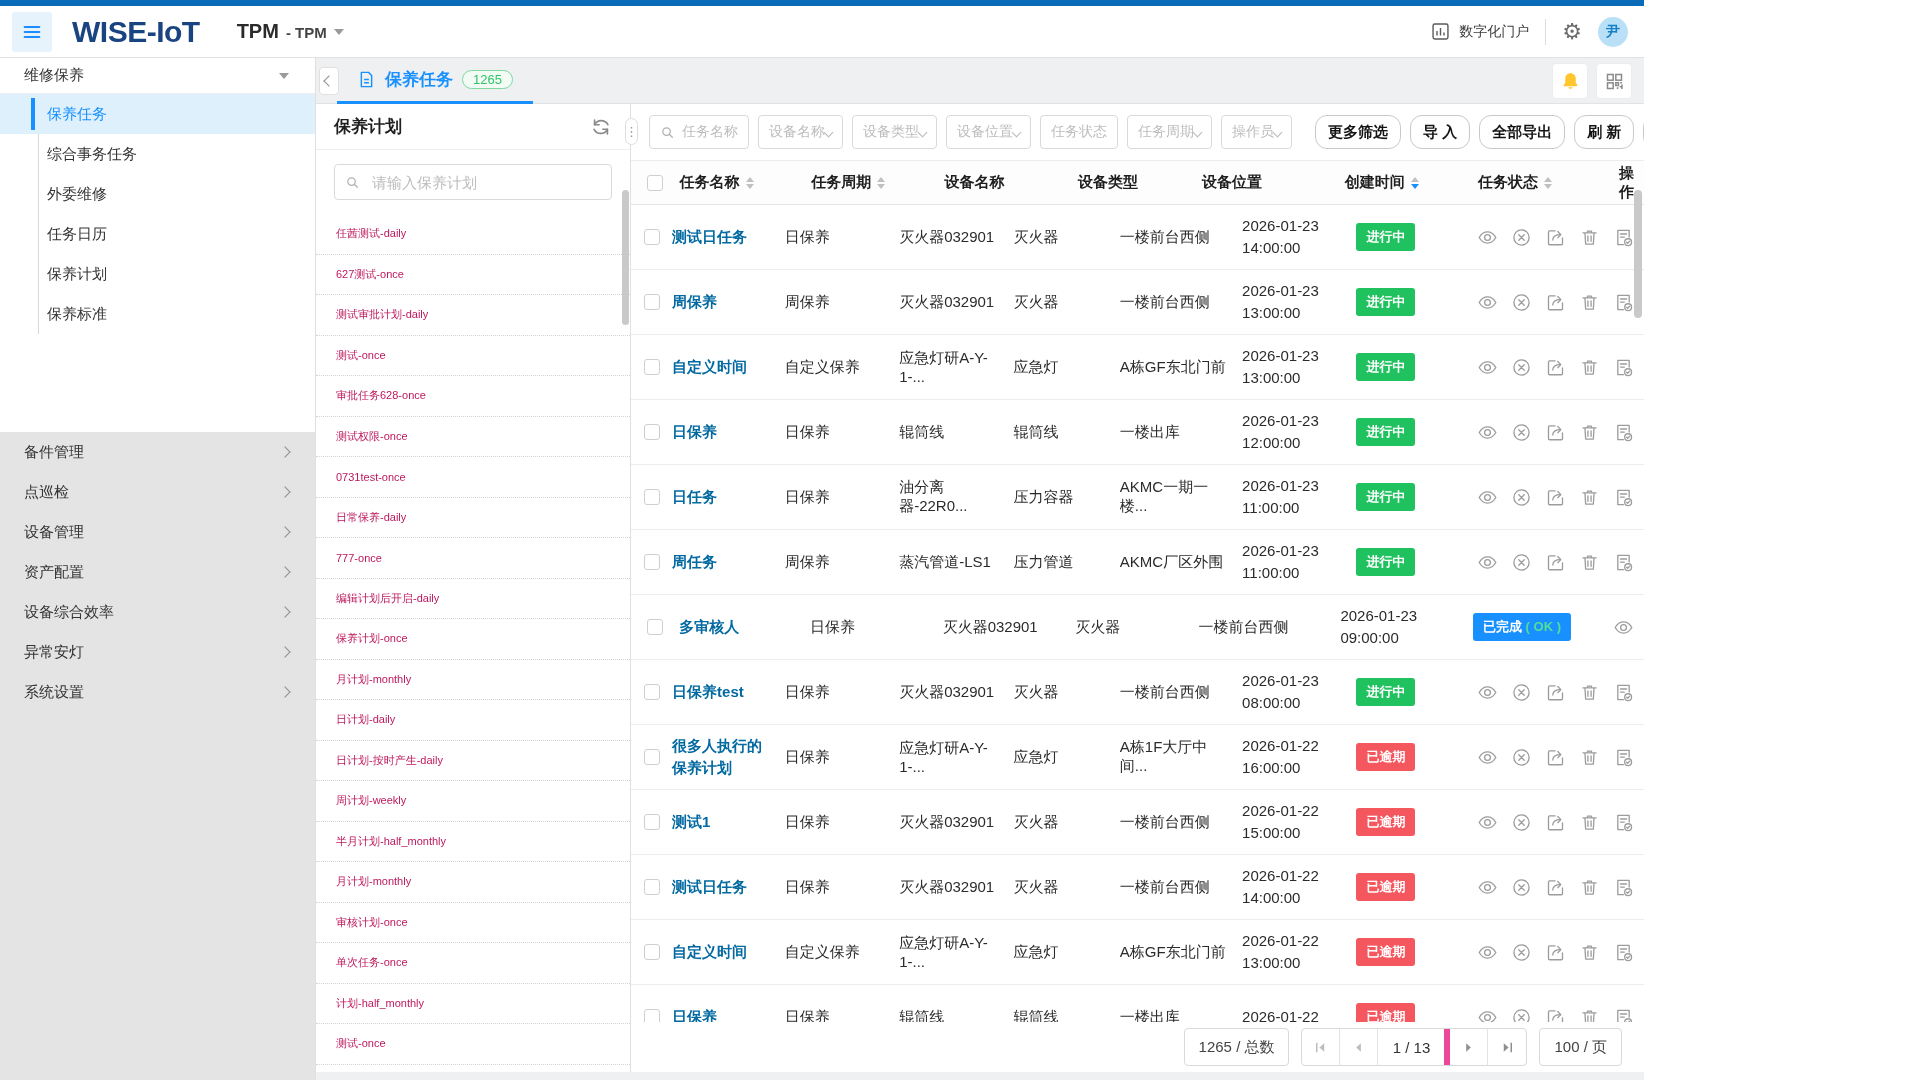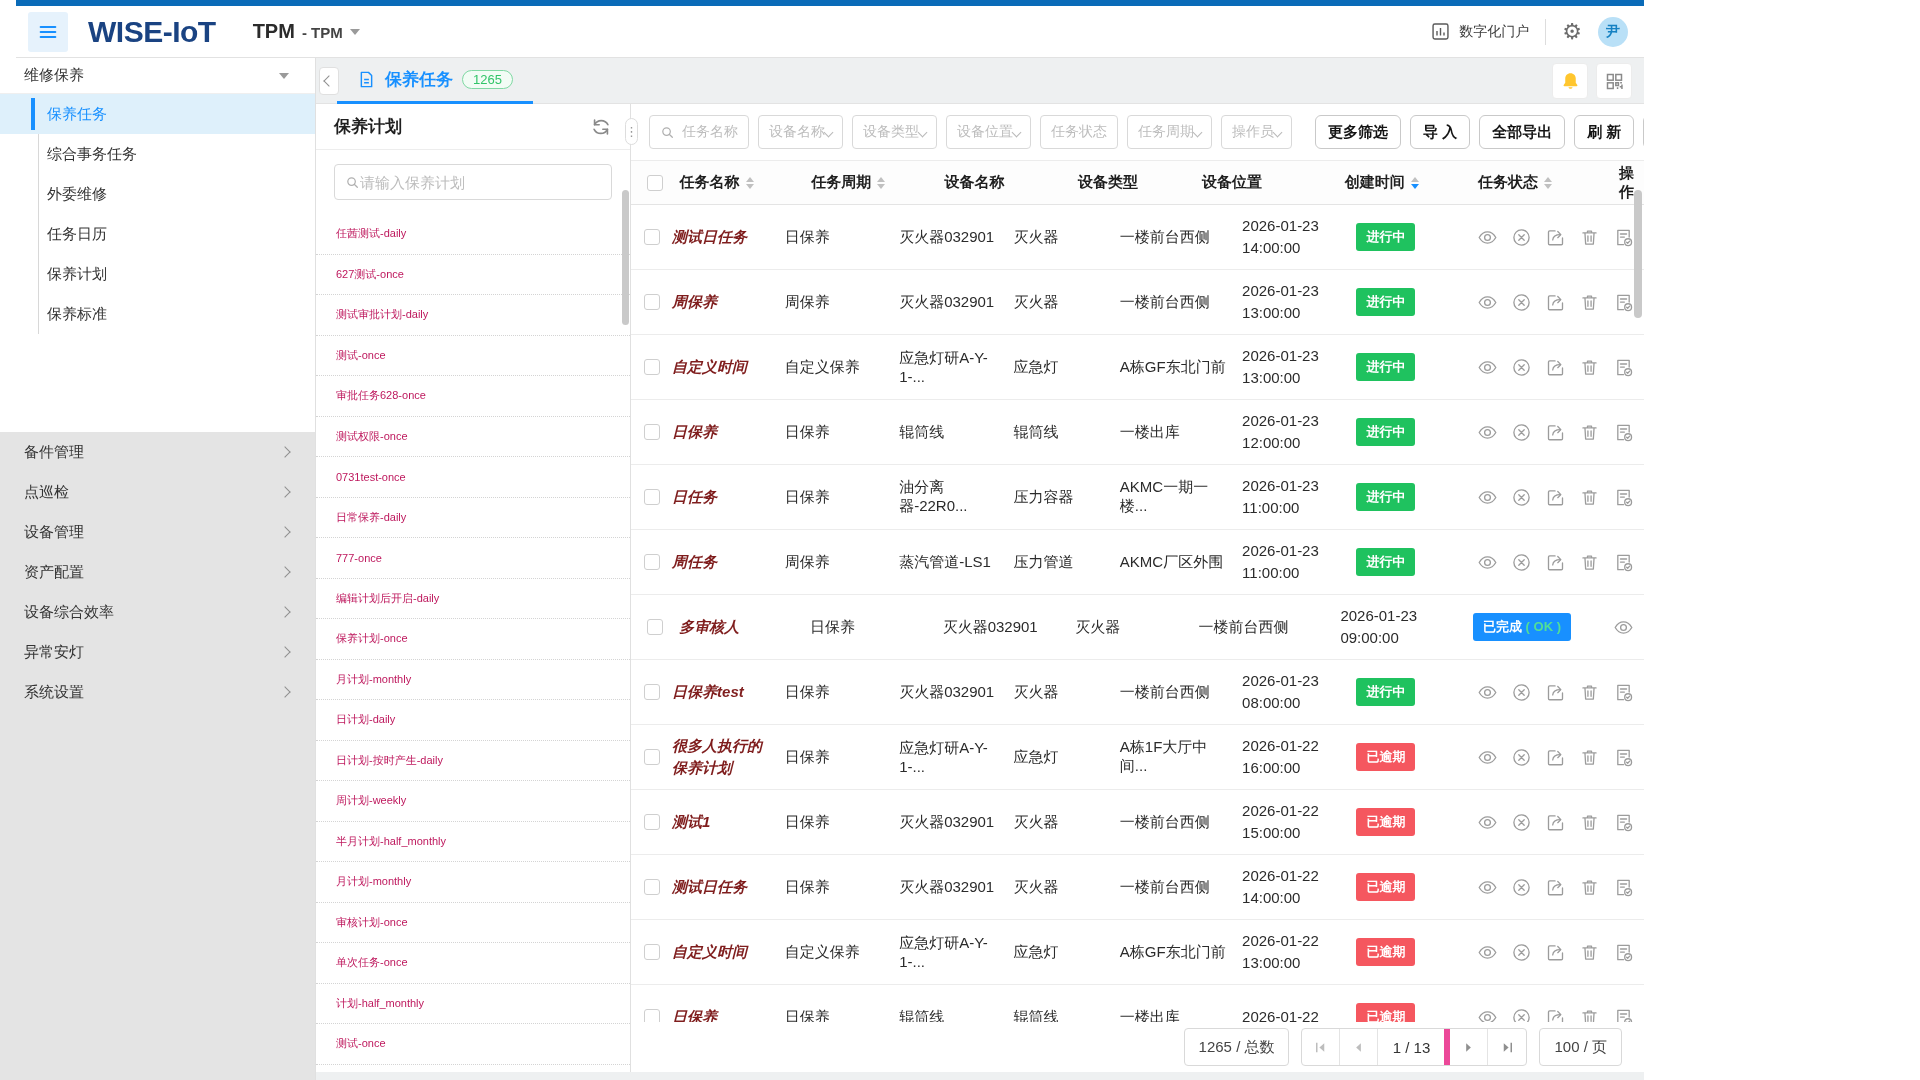--- a/index.html
+++ b/index.html
@@ -1,18 +1,18 @@
 <!DOCTYPE html>
 <html><head>
 <meta charset="utf-8">
 <style>
   *{margin:0;padding:0;box-sizing:border-box;}
   html,body{width:1920px;height:1080px;}
   body{font-family:"Liberation Sans","DejaVu Sans",sans-serif;overflow:hidden;background:#fff;color:#2b2b2b;}
-  .page{position:relative;width:1644px;height:1080px;overflow:hidden;background:#fff;padding-left:16px;}
+  .page{position:relative;width:1644px;height:1080px;overflow:hidden;background:#fff;}
 
   
   .topstrip{height:6px;background:#0a6bb8;}
   .topbar{height:52px;display:flex;align-items:center;border-bottom:1px solid #e2e2e2;background:#fff;padding:0 16px 0 12px;}
   .burger{width:40px;height:40px;background:#e6f2fc;border-radius:3px;display:flex;align-items:center;justify-content:center;cursor:pointer;}
   .burger svg{width:22px;height:22px;stroke:#1890ff;stroke-width:2.2;fill:none;stroke-linecap:round;}
   .logo{margin-left:20px;font-size:30px;font-weight:800;color:#1a4382;letter-spacing:-.5px;}
   .appswitch{margin-left:37px;display:flex;align-items:baseline;gap:7px;cursor:pointer;}
   .app-name{font-size:20px;font-weight:700;color:#2b2b2b;}
   .app-sub{font-size:15px;font-weight:700;color:#444;}
@@ -53,41 +53,41 @@
 
   .content{position:absolute;left:0;right:0;top:46px;bottom:8px;display:flex;}
   .bottom-strip{position:absolute;left:0;right:0;bottom:0;height:8px;background:#eef0f1;}
 
   
   .plan-panel{position:relative;width:315px;border-right:1px solid #e0e0e0;background:#fff;overflow:hidden;}
   .plan-head{height:46px;display:flex;align-items:center;justify-content:space-between;padding:0 18px;border-bottom:1px solid #ededed;}
   .plan-title{font-size:17px;font-weight:700;color:#1f1f1f;}
   .refresh-btn{width:22px;height:22px;cursor:pointer;}
   .refresh-btn svg{width:22px;height:22px;fill:none;stroke:#8a8a8a;stroke-width:1.8;stroke-linecap:round;stroke-linejoin:round;}
-  .plan-search{margin:14px 18px;height:36px;border:1px solid #d9d9d9;border-radius:4px;display:flex;align-items:center;gap:0;padding:0 10px;}
+  .plan-search{margin:14px 18px;height:36px;border:1px solid #d9d9d9;border-radius:4px;display:flex;align-items:center;gap:12px;padding:0 10px;}
   .plan-search svg,.fsearch svg{width:15px;height:15px;fill:none;stroke:#b0b0b0;stroke-width:2;stroke-linecap:round;flex:none;}
   .plan-search input{border:0;outline:0;font-size:15px;width:100%;font-family:inherit;color:#333;}
   .plan-search input::placeholder{color:#bdbdbd;}
   .plan-list{overflow:hidden;height:calc(100% - 110px);}
   .plan-item{height:40.5px;display:flex;align-items:center;padding-left:20px;font-size:11px;color:#be185d;border-bottom:1px dotted #d4d4d4;cursor:pointer;white-space:nowrap;text-align:right;}
   .plan-scroll{position:absolute;right:1px;top:86px;width:7px;height:135px;border-radius:4px;background:#c9c9c9;}
   .split-handle{position:absolute;left:309px;top:14px;width:13px;height:27px;background:#fff;border:1px solid #ddd;border-radius:7px;display:flex;align-items:center;justify-content:center;color:#999;font-size:13px;z-index:5;cursor:pointer;}
 
   
   .right-panel{position:relative;flex:1;display:flex;flex-direction:column;background:#fff;overflow:hidden;}
   .filterbar{display:flex;align-items:center;gap:9px;padding:11px 10px 11px 18px;}
   .ffield{height:34px;border:1px solid #d9d9d9;border-radius:4px;display:flex;align-items:center;padding:0 10px;background:#fff;cursor:pointer;}
   .ffield .ph{font-size:14px;color:#bdbdbd;white-space:nowrap;}
   .fsearch{width:123px;gap:7px;}
   .fselect{justify-content:space-between;}
   .w-select{width:113px;}
   .w-status{width:122px;}
   .w-cycle{width:105px;}
   .w-oper{width:107px;}
-  .fbtn{height:34px;padding:0 12px;border:1px solid #c9c9c9;border-radius:6px;background:#fff;font-size:15px;font-weight:700;color:#141414;cursor:pointer;font-family:inherit;white-space:nowrap;}
+  .fbtn{height:34px;padding:0 12px;border:1px solid #c9c9c9;border-radius:12px;background:#fff;font-size:15px;font-weight:700;color:#141414;cursor:pointer;font-family:inherit;white-space:nowrap;}
   .fbtn.first{margin-left:14px;}
 
   .thead{display:flex;align-items:center;height:45px;border-top:1px solid #ececec;border-bottom:1px solid #e4e4e4;background:#fdfdfd;}
   .th{display:flex;align-items:center;font-size:15px;font-weight:700;color:#1f1f1f;}
   .sorts{display:inline-flex;flex-direction:column;gap:2px;margin-left:6px;}
   .cu{width:0;height:0;border-left:4.5px solid transparent;border-right:4.5px solid transparent;border-bottom:5.5px solid #c0c0c0;}
   .cd{width:0;height:0;border-left:4.5px solid transparent;border-right:4.5px solid transparent;border-top:5.5px solid #c0c0c0;}
   .cd.on{border-top-color:#1890ff;}
 
   .tbody{flex:1;overflow:hidden;}
@@ -96,21 +96,21 @@
   .c0{width:52px;display:flex;justify-content:center;padding-right:0;}
   .c1{width:140px;}
   .c2{width:142px;}
   .c3{width:142px;}
   .c4{width:132px;}
   .c5{width:152px;}
   .c6{width:142px;line-height:1.5;}
   .c7{width:150px;}
   .c8{flex:1;display:flex;align-items:center;gap:13px;}
   .cbx{width:16px;height:16px;border:1px solid #cfcfcf;border-radius:3px;background:#fff;display:inline-block;cursor:pointer;}
-  .tname{color:#7f1d1d;font-weight:700;cursor:pointer;text-decoration:none;display:inline-block;line-height:1.45;font-style:italic;}
+  .tname{color:#0369a1;font-weight:700;cursor:pointer;text-decoration:none;display:inline-block;line-height:1.45;}
   .badge{display:inline-block;padding:5px 10px;border-radius:3px;color:#fff;font-size:13px;font-weight:700;white-space:nowrap;}
   .opbtn{display:inline-flex;cursor:pointer;}
   .op{width:21px;height:21px;fill:none;stroke:#9c9c9c;stroke-width:1.5;stroke-linecap:round;stroke-linejoin:round;}
   .tbl-scroll{position:absolute;right:2px;top:86px;width:8px;height:128px;border-radius:4px;background:#c9c9c9;}
 
   .pager{height:50px;display:flex;align-items:center;justify-content:flex-end;gap:12px;padding-right:22px;background:#fff;}
   .pgbox{border:1px solid #d9d9d9;border-radius:4px;height:38px;display:flex;align-items:center;padding:0 14px;font-size:15px;color:#444;background:#fff;}
   .pgnav{border:1px solid #d9d9d9;border-radius:4px;height:38px;display:flex;align-items:stretch;background:#fff;overflow:hidden;}
   .pgseg{width:38px;display:flex;align-items:center;justify-content:center;border-right:1px solid #e4e4e4;cursor:pointer;}
   .pgseg:last-child{border-right:0;}

